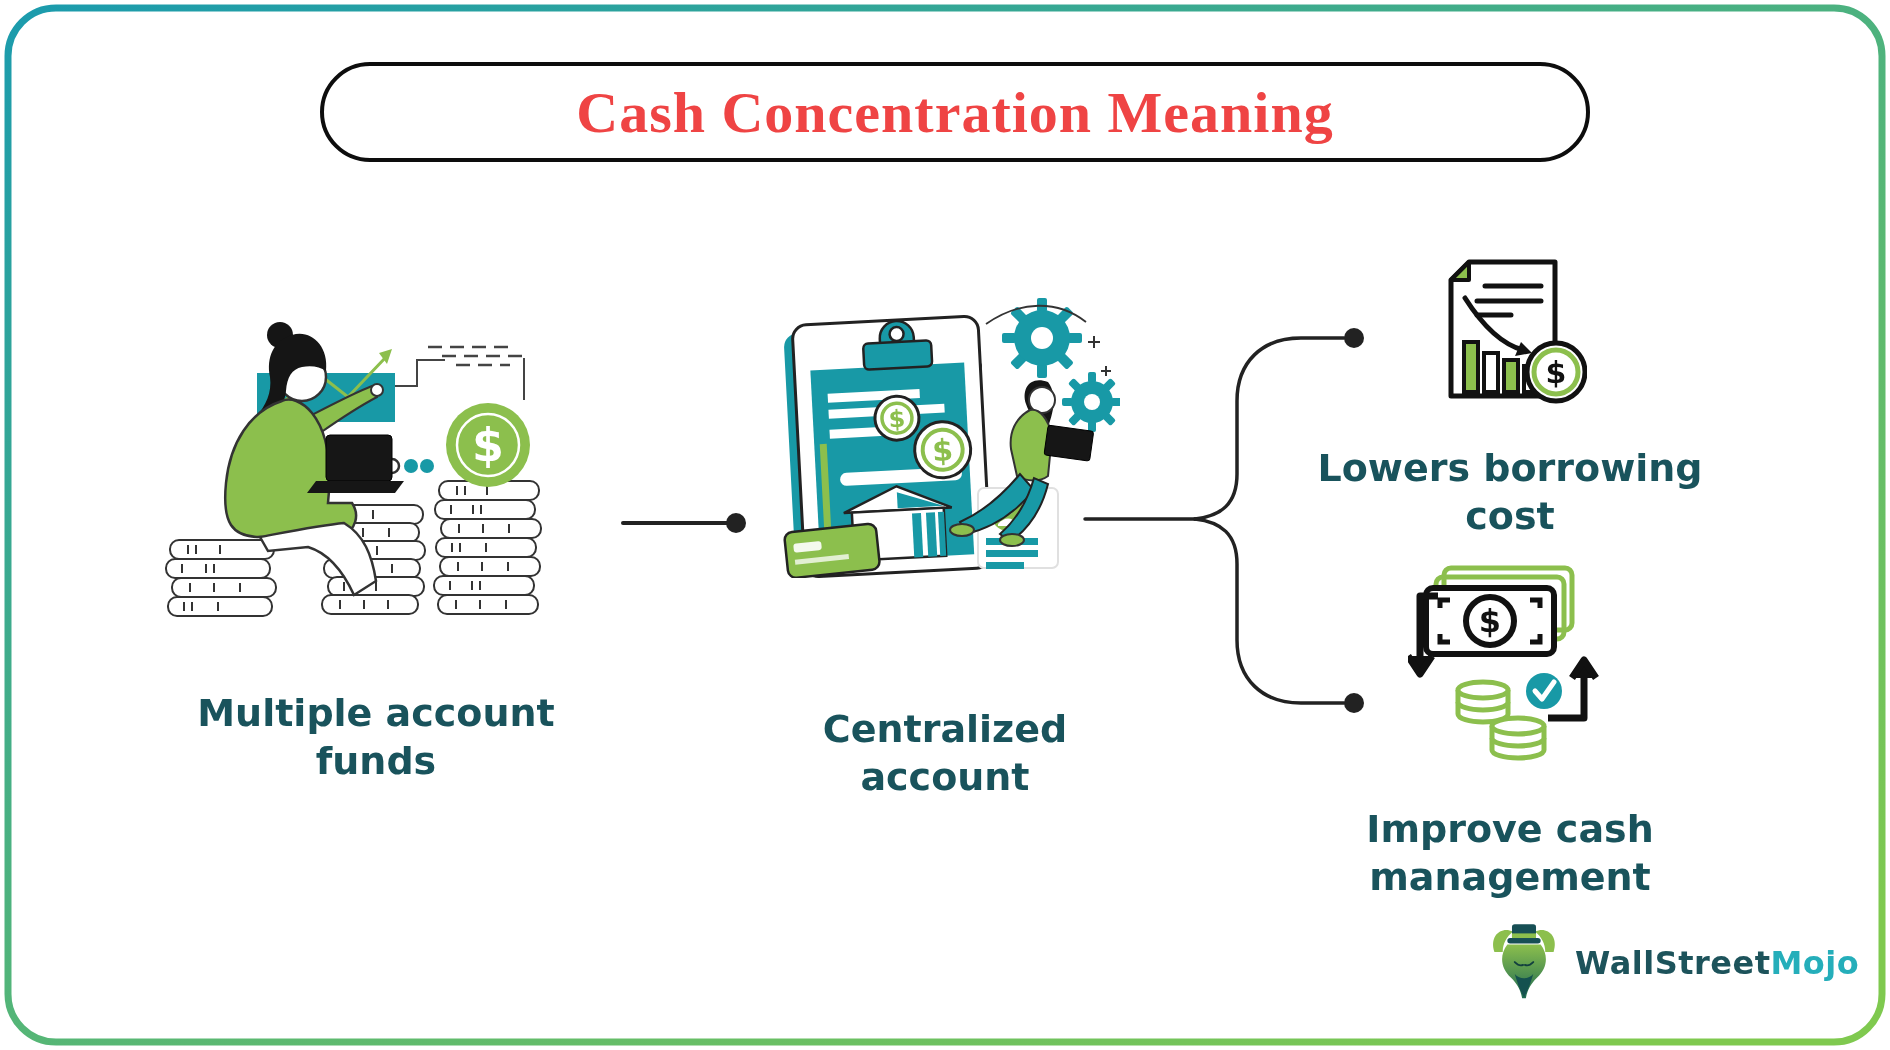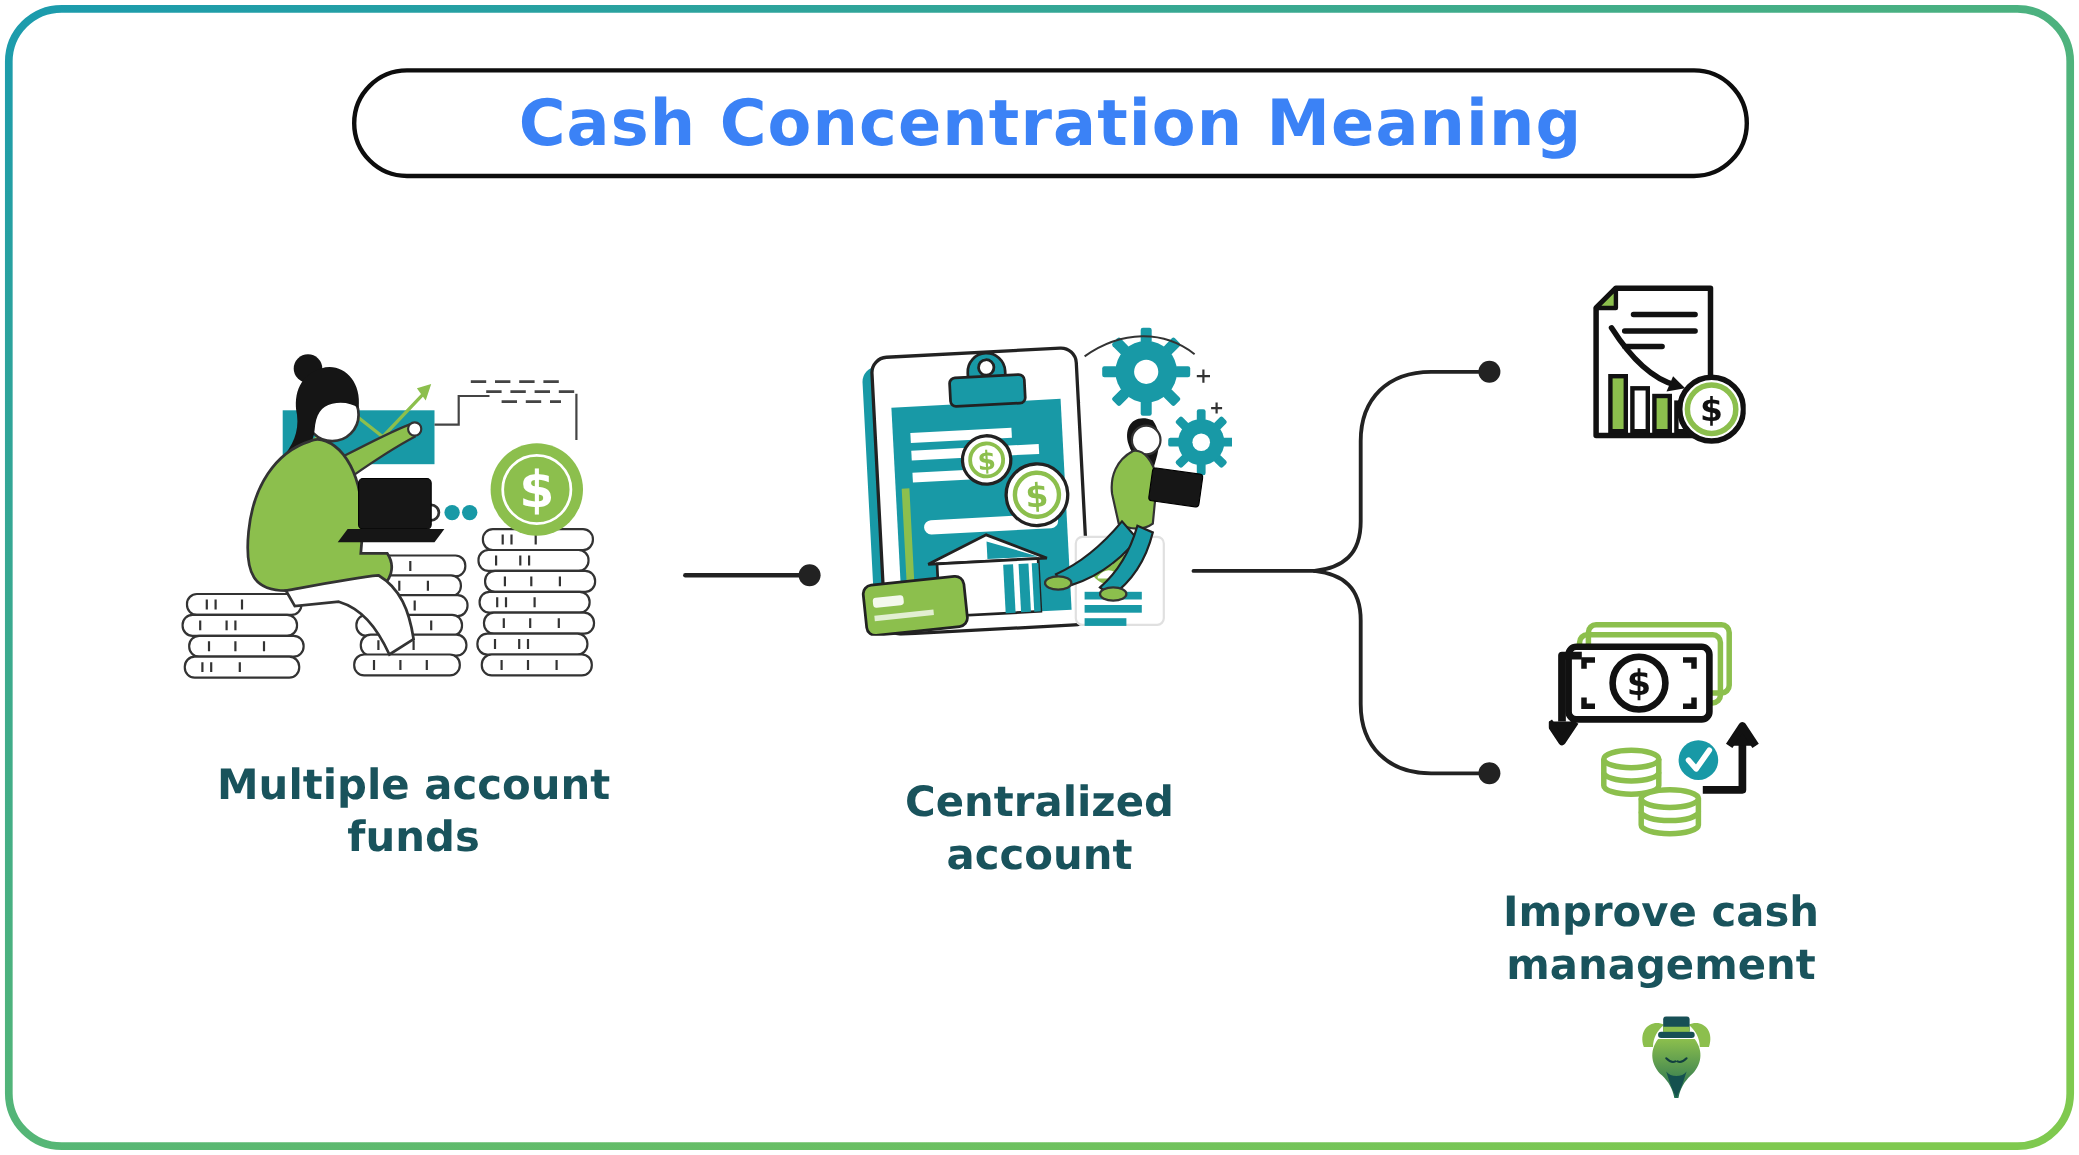--- a/index.html
+++ b/index.html
@@ -8,21 +8,21 @@
     --border-start:#1B9BAD; --border-end:#7FC94F;
   }
   *{margin:0;padding:0;box-sizing:border-box;}
   html,body{background:#fff;}
   body{font-family:"DejaVu Sans","Liberation Sans",sans-serif;}
   .canvas{position:relative;width:1890px;height:1050px;background:#fff;overflow:hidden;}
   .abs{position:absolute;}
   .border-svg{left:0;top:0;width:1890px;height:1050px;}
   .title-box{left:320px;top:62px;width:1270px;height:100px;border:4px solid #0d0d0d;
     border-radius:54px;background:#fff;display:flex;align-items:center;justify-content:center;}
-  .title-box h1{font-size:58px;font-weight:800;color:#3b82f6;letter-spacing:1px;white-space:nowrap;}
+  .title-box h1{font-size:58px;font-weight:800;color:#ef4444;letter-spacing:1px;white-space:nowrap;font-family:Liberation Serif, serif;}
   .label{position:absolute;text-align:center;color:var(--dark-teal-text);
     font-weight:700;font-size:38px;line-height:1.26;}
   .label-source{left:166px;top:690px;width:420px;}
   .label-center{left:785px;top:690px;width:320px;margin-top:16px;}
   .label-outcome1{left:1300px;top:445px;width:420px;}
   .label-outcome2{left:1300px;top:795px;width:420px;margin-top:11px;}
   .illu-left{left:130px;top:285px;width:430px;height:370px;}
   .illu-center{left:690px;top:278px;width:430px;height:300px;}
   .icon-doc{left:1437px;top:248px;width:150px;height:160px;}
   .icon-money{left:1408px;top:560px;width:196px;height:206px;}
@@ -305,20 +305,21 @@
       </g>
       <g>
         <circle cx="136" cy="131" r="18" class="f-teal"></circle>
         <path d="M127,131 L134,139 L146,122" fill="none" stroke="#fff" stroke-width="5" stroke-linecap="round" stroke-linejoin="round"></path>
       </g>
     </svg>
   </div>
 
   <div class="label label-source">Multiple account funds</div>
   <div class="label label-center">Centralized account</div>
+  <div class="label label-outcome1">Lowers borrowing cost</div>
   <div class="label label-outcome2">Improve cash management</div>
 
   <div class="abs brand">
     <svg viewBox="0 0 80 88" width="74" height="82">
       <defs>
         <linearGradient id="bullface" x1="0" y1="0" x2="0" y2="1">
           <stop offset="0" stop-color="#8CBF4D"></stop>
           <stop offset="1" stop-color="#1E6B52"></stop>
         </linearGradient>
       </defs>
@@ -327,15 +328,18 @@
       <path d="M22,24 C13,36 15,50 26,60 C32,66 36,72 38,82 L42,82 C44,72 48,66 54,60
                C65,50 67,36 58,24 Z" fill="url(#bullface)"></path>
       <path d="M30,56 C34,62 46,62 50,56 C46,69 44,74 40,81 C36,74 34,69 30,56 Z" fill="#14514F"></path>
       <path d="M30,43 q5,5 9,3 M50,43 q-5,5 -9,3" fill="none" stroke="#123f3f" stroke-width="2" stroke-linecap="round"></path>
       <g>
         <rect x="27" y="2" width="26" height="17" rx="3" fill="#174F55"></rect>
         <rect x="22" y="17" width="36" height="6" rx="3" fill="#174F55"></rect>
         <rect x="27" y="12" width="26" height="5" class="f-green"></rect>
       </g>
     </svg>
+    <div class="brand-text">
+      <span class="brand-primary">WallStreet</span><span class="brand-accent">Mojo</span>
+    </div>
   </div>
 
 </div>
 
 </body></html>

